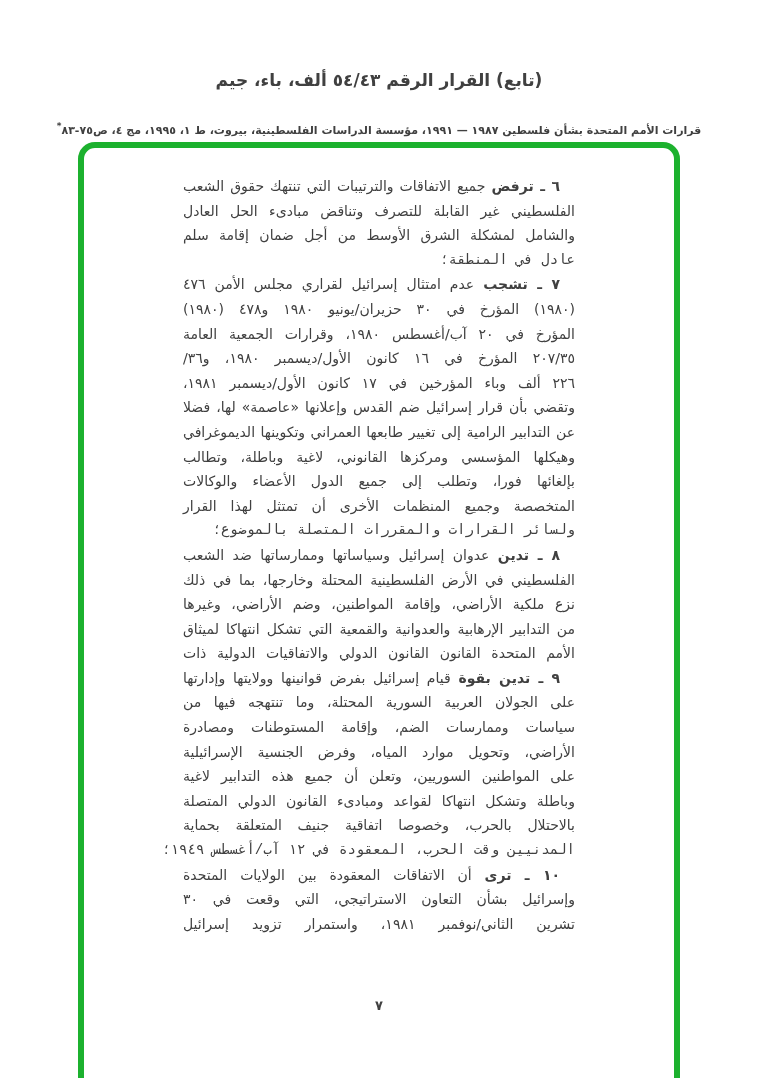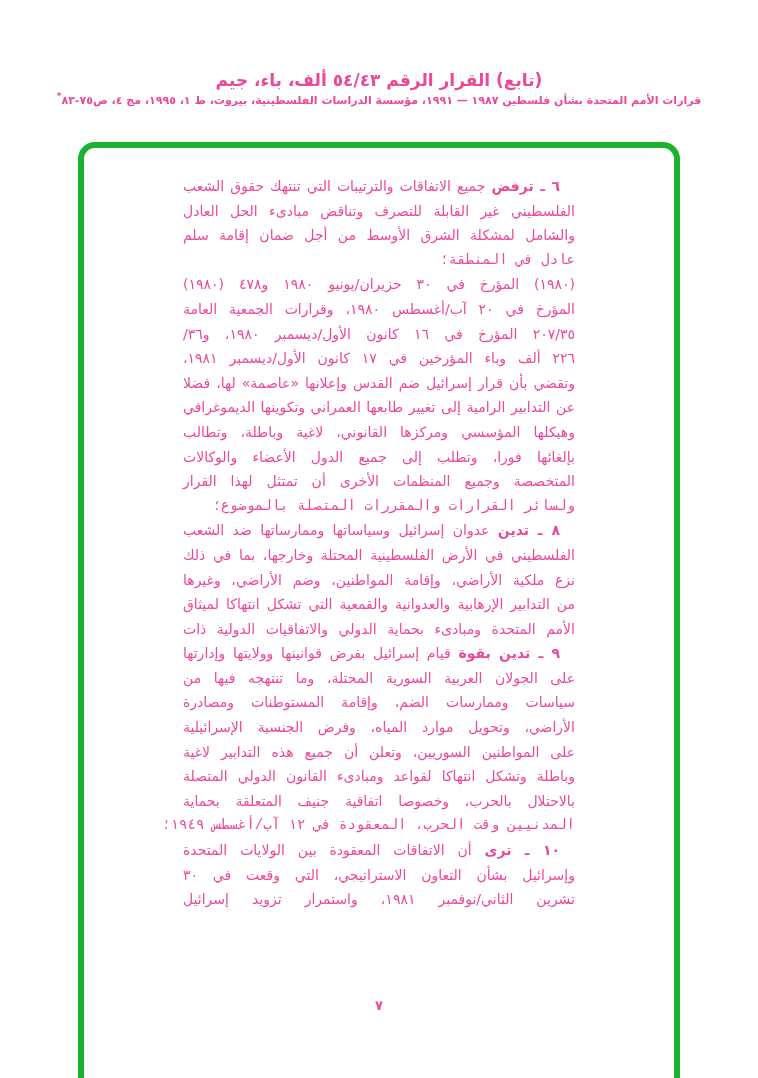--- a/index.html
+++ b/index.html
@@ -1,31 +1,31 @@
 <!DOCTYPE html>
 <html lang="ar" dir="rtl"><head>
 <meta charset="utf-8">
 <style>
   html,body{margin:0;padding:0;background:#ffffff;}
   .page{
     position:relative;
     width:758px;height:1078px;
     background:#ffffff;
     font-family:"DejaVu Sans",sans-serif;
-    color:#ec4899;
+    color:#404040;
     overflow:hidden;
   }
   .hdr-title{
     position:absolute;top:70px;left:0;right:0;
     text-align:center;
     font-size:17px;font-weight:bold;
     margin:0;
   }
   .hdr-cite{
-    position:absolute;top:91px;left:0;right:0;
+    position:absolute;top:121px;left:0;right:0;
     text-align:center;
     font-size:11px;font-weight:bold;
     white-space:nowrap;
   }
   .hdr-cite sup{font-size:9px;}
   .frame{
     position:absolute;
     left:78px;top:142px;
     width:602px;height:963px;
     box-sizing:border-box;
@@ -69,38 +69,39 @@
     <div class="col">
 
       <div class="para">
         <div class="bl j fl"><b class="lead">٦ ـ ترفض</b> <span>جميع الاتفاقات والترتيبات التي تنتهك حقوق الشعب</span></div>
         <div class="bl j">الفلسطيني غير القابلة للتصرف وتناقض مبادىء الحل العادل</div>
         <div class="bl j">والشامل لمشكلة الشرق الأوسط من أجل ضمان إقامة سلم</div>
         <div class="bl last">عادل في المنطقة؛</div>
       </div>
 
       <div class="para">
+        <div class="bl j fl"><b class="lead">٧ ـ تشجب</b> <span>عدم امتثال إسرائيل لقراري مجلس الأمن ٤٧٦</span></div>
         <div class="bl j">(١٩٨٠) المؤرخ في ٣٠ حزيران/يونيو ١٩٨٠ و٤٧٨ (١٩٨٠)</div>
         <div class="bl j">المؤرخ في ٢٠ آب/أغسطس ١٩٨٠، وقرارات الجمعية العامة</div>
         <div class="bl j">٢٠٧/٣٥ المؤرخ في ١٦ كانون الأول/ديسمبر ١٩٨٠، و٣٦/</div>
         <div class="bl j">٢٢٦ ألف وباء المؤرخين في ١٧ كانون الأول/ديسمبر ١٩٨١،</div>
         <div class="bl j">وتقضي بأن قرار إسرائيل ضم القدس وإعلانها «عاصمة» لها، فضلا</div>
         <div class="bl j">عن التدابير الرامية إلى تغيير طابعها العمراني وتكوينها الديموغرافي</div>
         <div class="bl j">وهيكلها المؤسسي ومركزها القانوني، لاغية وباطلة، وتطالب</div>
         <div class="bl j">بإلغائها فورا، وتطلب إلى جميع الدول الأعضاء والوكالات</div>
         <div class="bl j">المتخصصة وجميع المنظمات الأخرى أن تمتثل لهذا القرار</div>
         <div class="bl last">ولسائر القرارات والمقررات المتصلة بالموضوع؛</div>
       </div>
 
       <div class="para">
         <div class="bl j fl"><b class="lead">٨ ـ تدين</b> <span>عدوان إسرائيل وسياساتها وممارساتها ضد الشعب</span></div>
         <div class="bl j">الفلسطيني في الأرض الفلسطينية المحتلة وخارجها، بما في ذلك</div>
         <div class="bl j">نزع ملكية الأراضي، وإقامة المواطنين، وضم الأراضي، وغيرها</div>
         <div class="bl j">من التدابير الإرهابية والعدوانية والقمعية التي تشكل انتهاكا لميثاق</div>
-        <div class="bl j">الأمم المتحدة ومبادىء بحماية الدولي والاتفاقيات الدولية ذات</div>
+        <div class="bl j">الأمم المتحدة القانون القانون الدولي والاتفاقيات الدولية ذات</div>
       </div>
 
       <div class="para">
         <div class="bl j fl"><b class="lead">٩ ـ تدين بقوة</b> <span>قيام إسرائيل بفرض قوانينها وولايتها وإدارتها</span></div>
         <div class="bl j">على الجولان العربية السورية المحتلة، وما تنتهجه فيها من</div>
         <div class="bl j">سياسات وممارسات الضم، وإقامة المستوطنات ومصادرة</div>
         <div class="bl j">الأراضي، وتحويل موارد المياه، وفرض الجنسية الإسرائيلية</div>
         <div class="bl j">على المواطنين السوريين، وتعلن أن جميع هذه التدابير لاغية</div>
         <div class="bl j">وباطلة وتشكل انتهاكا لقواعد ومبادىء القانون الدولي المتصلة</div>
         <div class="bl j">بالاحتلال بالحرب، وخصوصا اتفاقية جنيف المتعلقة بحماية</div>

